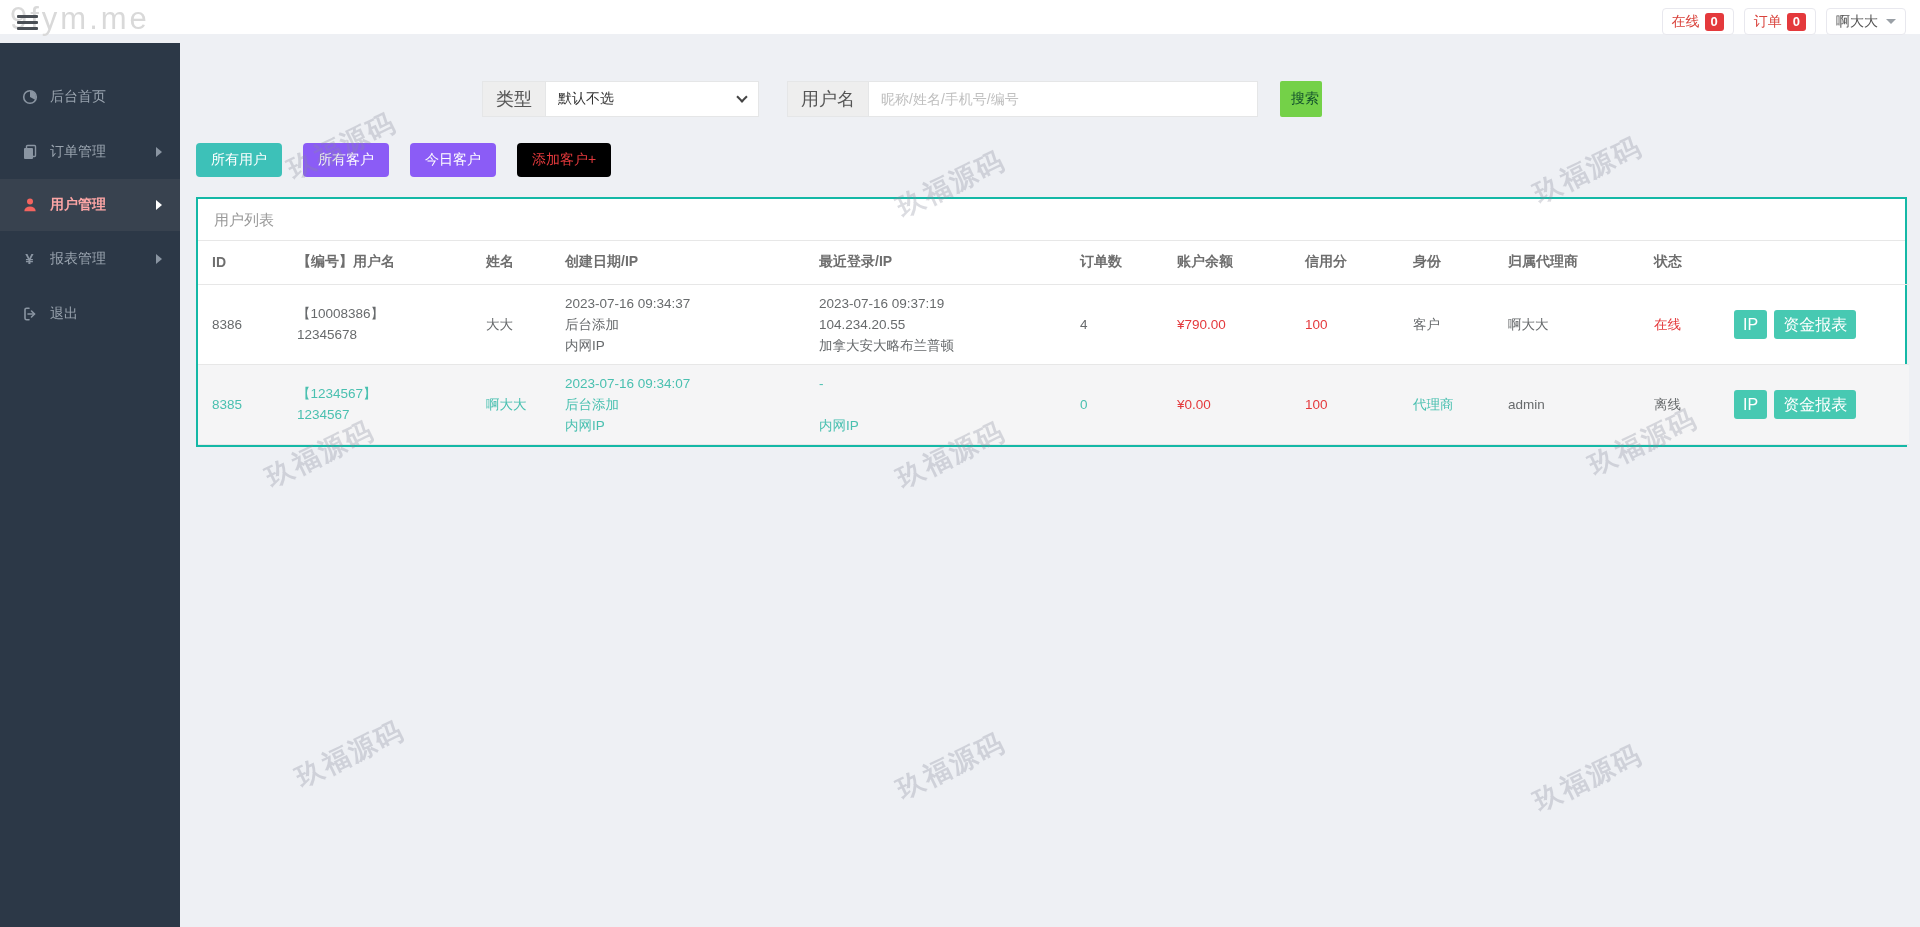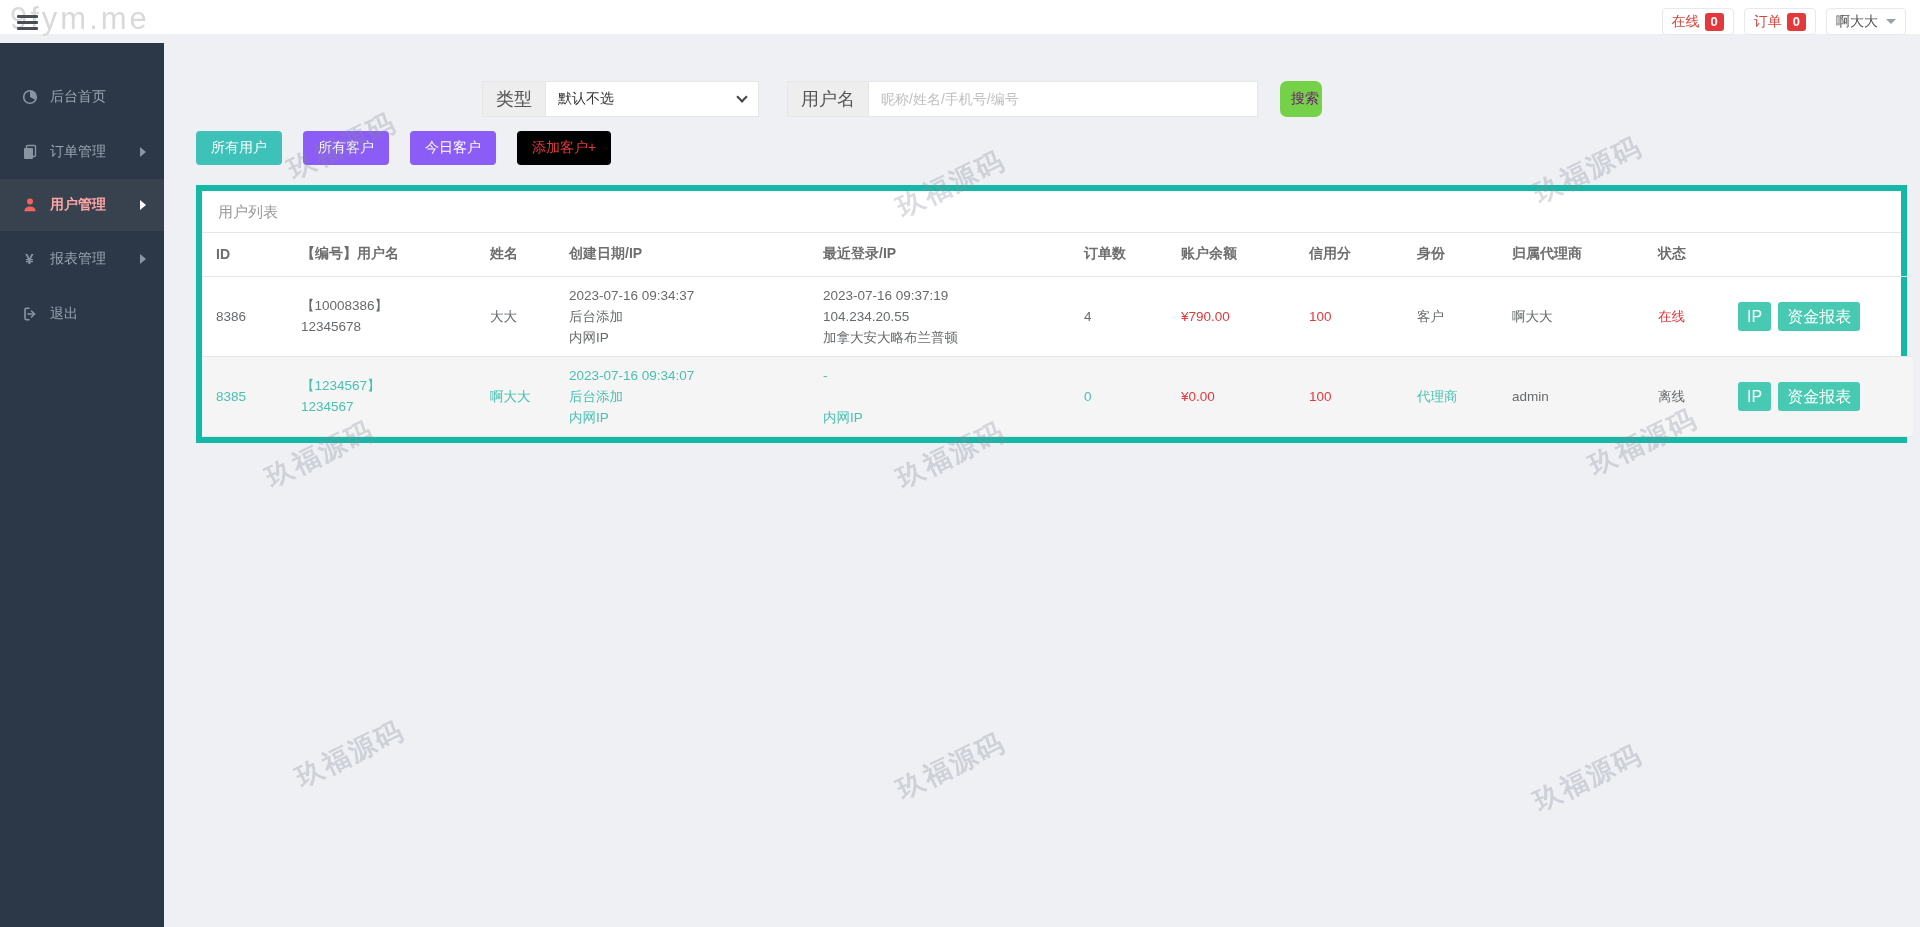--- a/index.html
+++ b/index.html
@@ -17,21 +17,21 @@
   .chip { display:flex; align-items:center; gap:5px; border:1px solid #e8e8ee; border-radius:4px;
     padding:0 9px; font-size:14px; background:#fff; cursor:pointer; }
   .chip .rlab { color:#d9433c; }
   .badge { background:#e4393c; color:#fff; font-size:13px; font-weight:bold; border-radius:3px;
     padding:1px 6px; line-height:16px; }
   .chip .uname { color:#555; }
   .caret-down { width:0; height:0; border-left:5px solid transparent; border-right:5px solid transparent;
     border-top:5px solid #9aa0a6; margin-left:3px; }
 
   
-  .sidebar { position:absolute; left:0; top:43px; width:164px; height:884px; background:#2c3847; z-index:10; }
+  .sidebar { position:absolute; left:0; top:43px; width:180px; height:884px; background:#2c3847; z-index:10; }
   .nav { padding-top:26px; }
   .nav-item { height:55px; display:flex; align-items:center; padding-left:21px; position:relative;
     color:#9aa4af; font-size:14px; cursor:pointer; }
   .nav-item .nicon { width:17px; margin-right:12px; display:flex; justify-content:center; align-items:center; }
   .arrow-right { position:absolute; right:18px; width:0; height:0; border-top:5px solid transparent;
     border-bottom:5px solid transparent; border-left:6px solid #8a95a2; }
   .nav-group { background:#38424f; }
   .nav-group .nav-item { height:52px; color:#fca5a5; font-weight:bold; }
   .nav-group .arrow-right { border-left-color:#fff; }
   .subnav { padding-bottom:12px; }
@@ -46,31 +46,31 @@
   .igroup { display:flex; height:36px; }
   .iaddon { background:#eee; border:1px solid #e5e6e7; border-right:none; color:#555;
     font-size:18px; display:flex; align-items:center; padding:0 13px; }
   .iselect { width:214px; background:#fff; border:1px solid #e5e6e7; display:flex; align-items:center;
     justify-content:space-between; padding:0 12px; font-size:14px; color:#333; cursor:pointer; }
   .chev { width:8px; height:8px; border-right:2px solid #444; border-bottom:2px solid #444;
     transform:rotate(45deg); margin-top:-4px; }
   .itext { width:390px; border:1px solid #e5e6e7; padding:0 12px; font-size:14px; color:#333; outline:none; }
   .itext::placeholder { color:#bfbfbf; }
   .gap28 { width:28px; } .gap22 { width:22px; }
-  .btn-search { width:42px; height:36px; background:#74d148; color:#701a75; border:none; border-radius:7px;
+  .btn-search { width:42px; height:36px; background:#74d148; color:#14532d; border:none; border-radius:2px;
     font-size:14px; cursor:pointer;padding-left:8px; }
 
-  .actions-row { display:flex; margin-top:14px; height:34px; }
+  .actions-row { display:flex; margin-top:26px; height:34px; }
   .abtn { height:34px; padding:0 15px; border:none; border-radius:4px; color:#fff; font-size:14px;
     cursor:pointer; margin-right:21px; }
   .abtn.teal { background:#3dc1b8; }
   .abtn.green { background:#8b5cf6; }
   .abtn.red { background:#000000;text-align:right; }
 
-  .panel { margin-top:20px; background:#fff; border:6px solid #14b8a6; }
+  .panel { margin-top:20px; background:#fff; border:2px solid #14b8a6; }
   .panel-title { height:42px; line-height:42px; padding-left:16px; color:#999; font-size:15px;
     border-bottom:1px solid #e7e7e7; }
   table { border-collapse:collapse; table-layout:fixed; width:100%; }
   th { height:43px; text-align:left; padding:0 14px; font-size:14px; color:#6e6e6e;
     border-bottom:1px solid #e7e7e7; font-weight:bold; }
   td { padding:8px 14px; font-size:13.5px; color:#676a6c; line-height:21px; vertical-align:middle;
     border-bottom:1px solid #e7e7e7; height:77px; }
   tr.striped td { background:#f5f5f6; }
   td.red, .red { color:#e4393c; }
   tr.row-teal td.t { color:#4ac0b0; }

